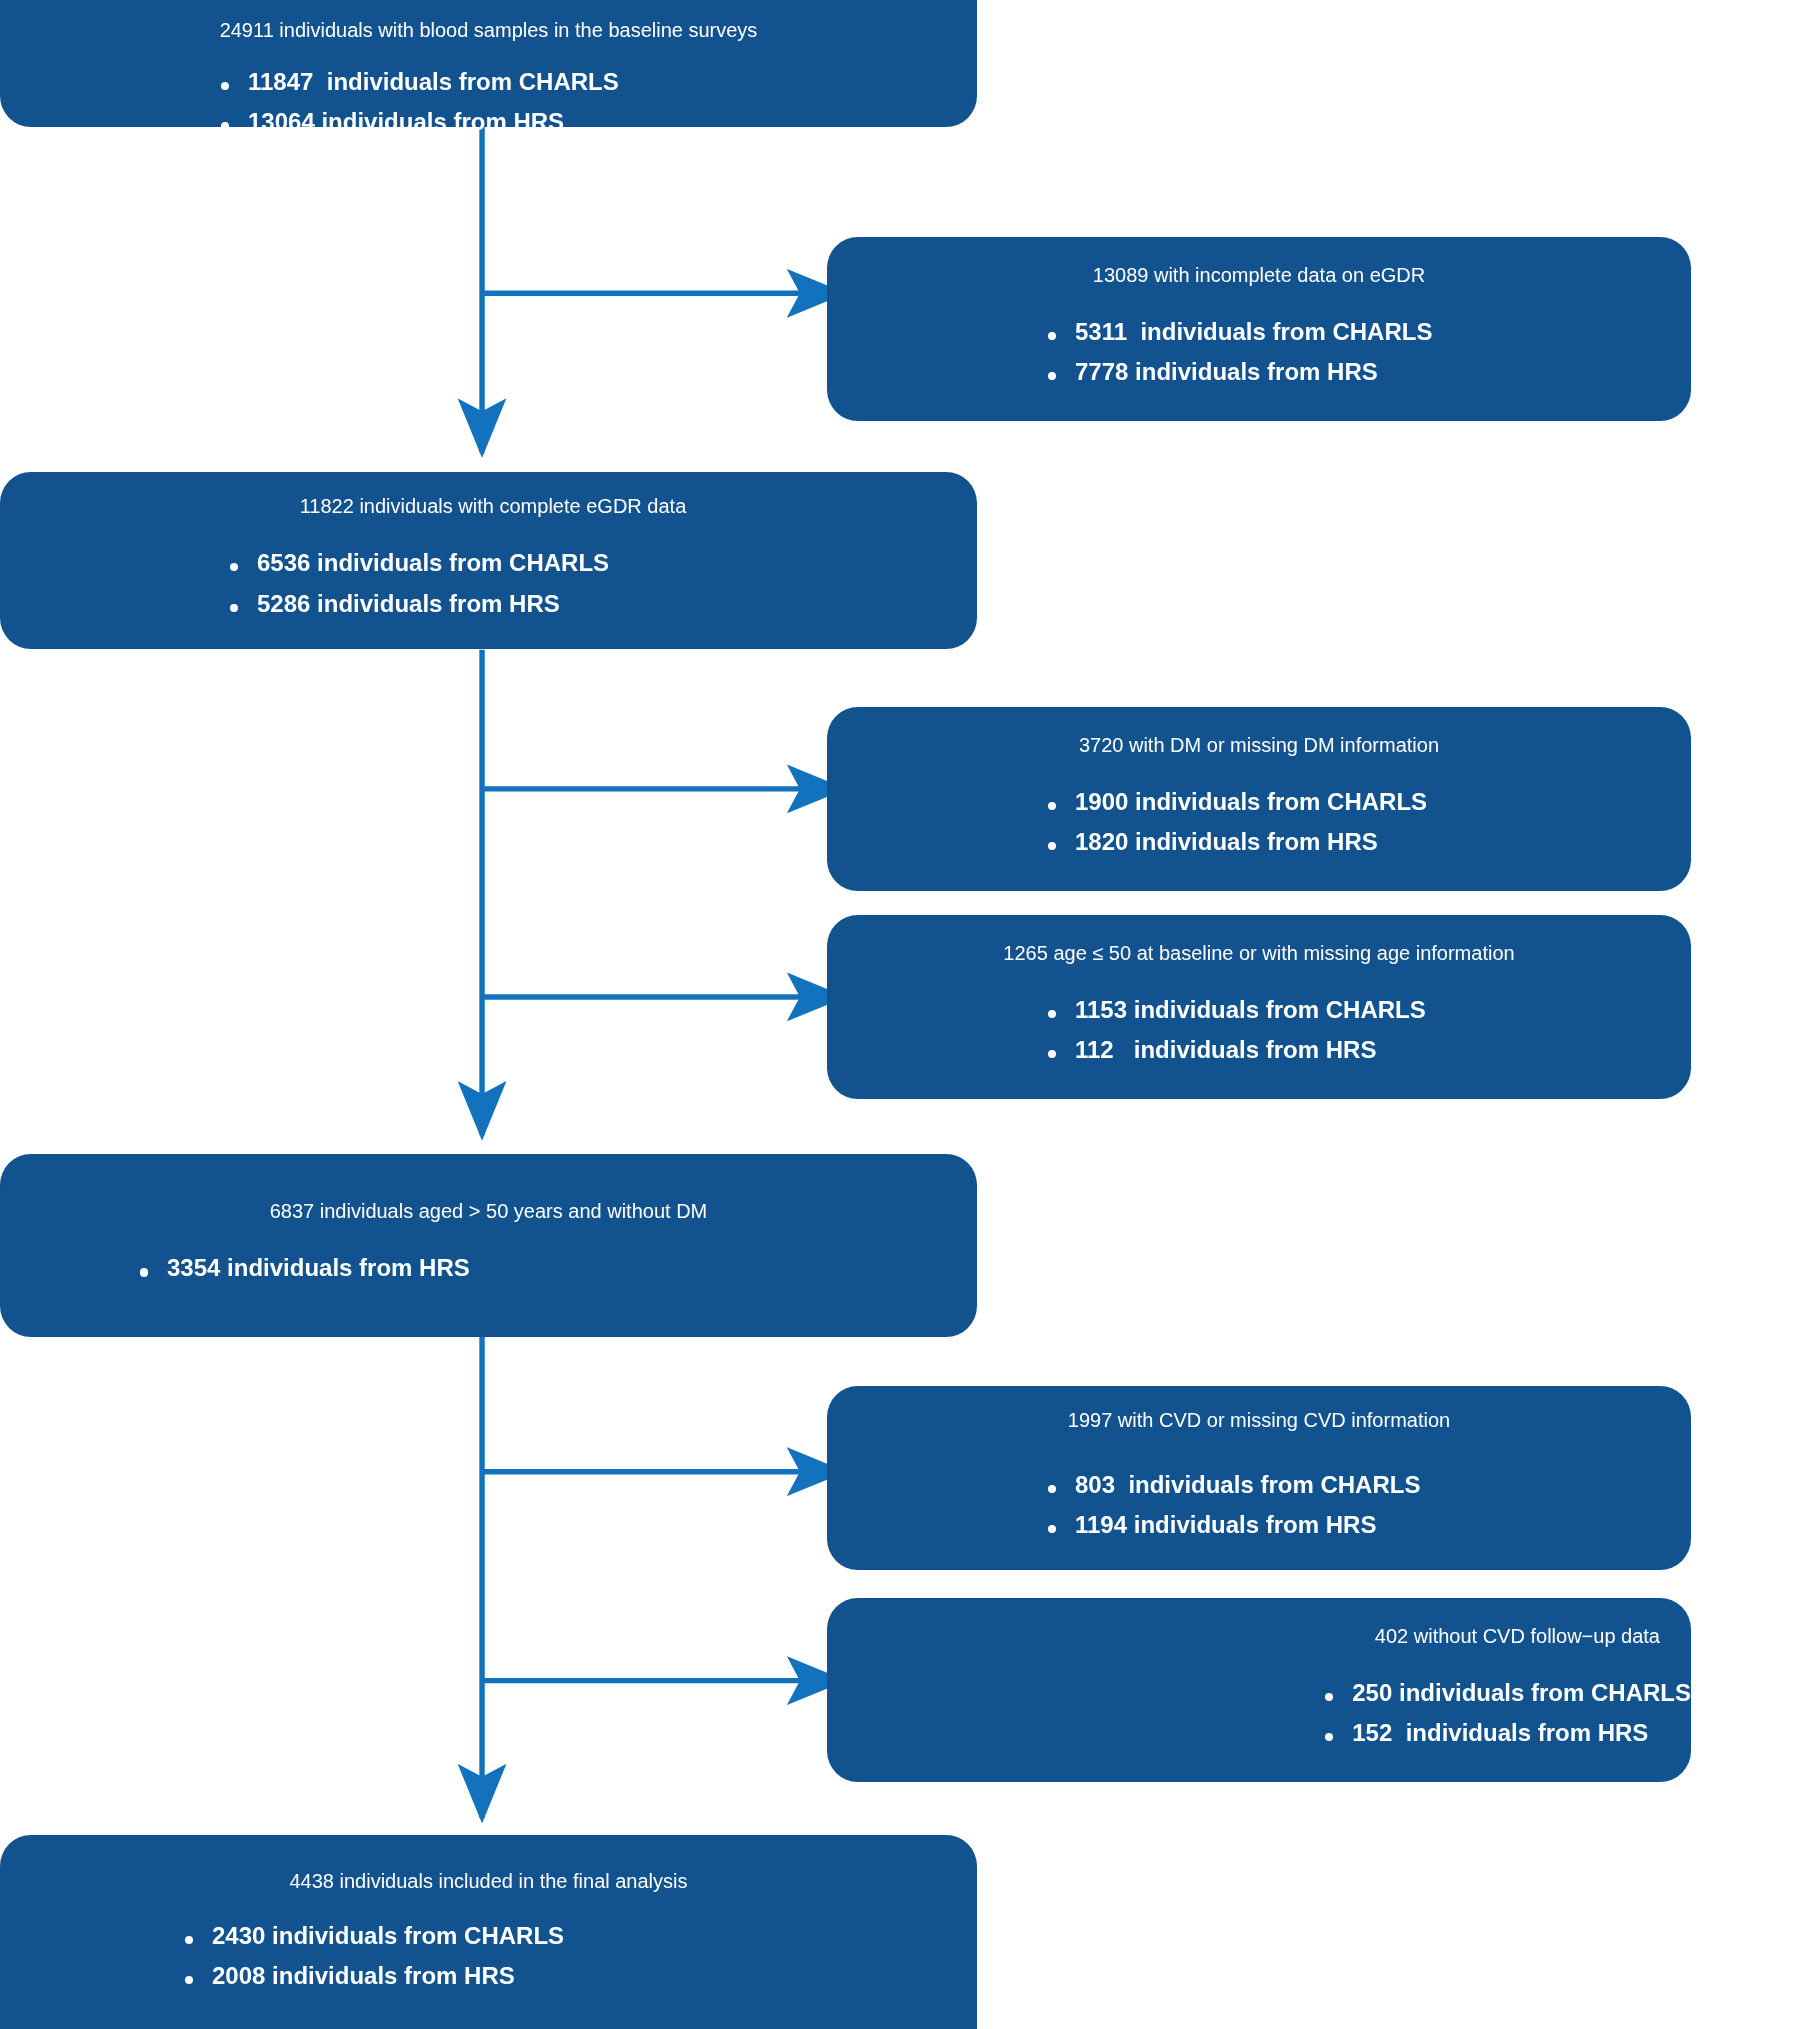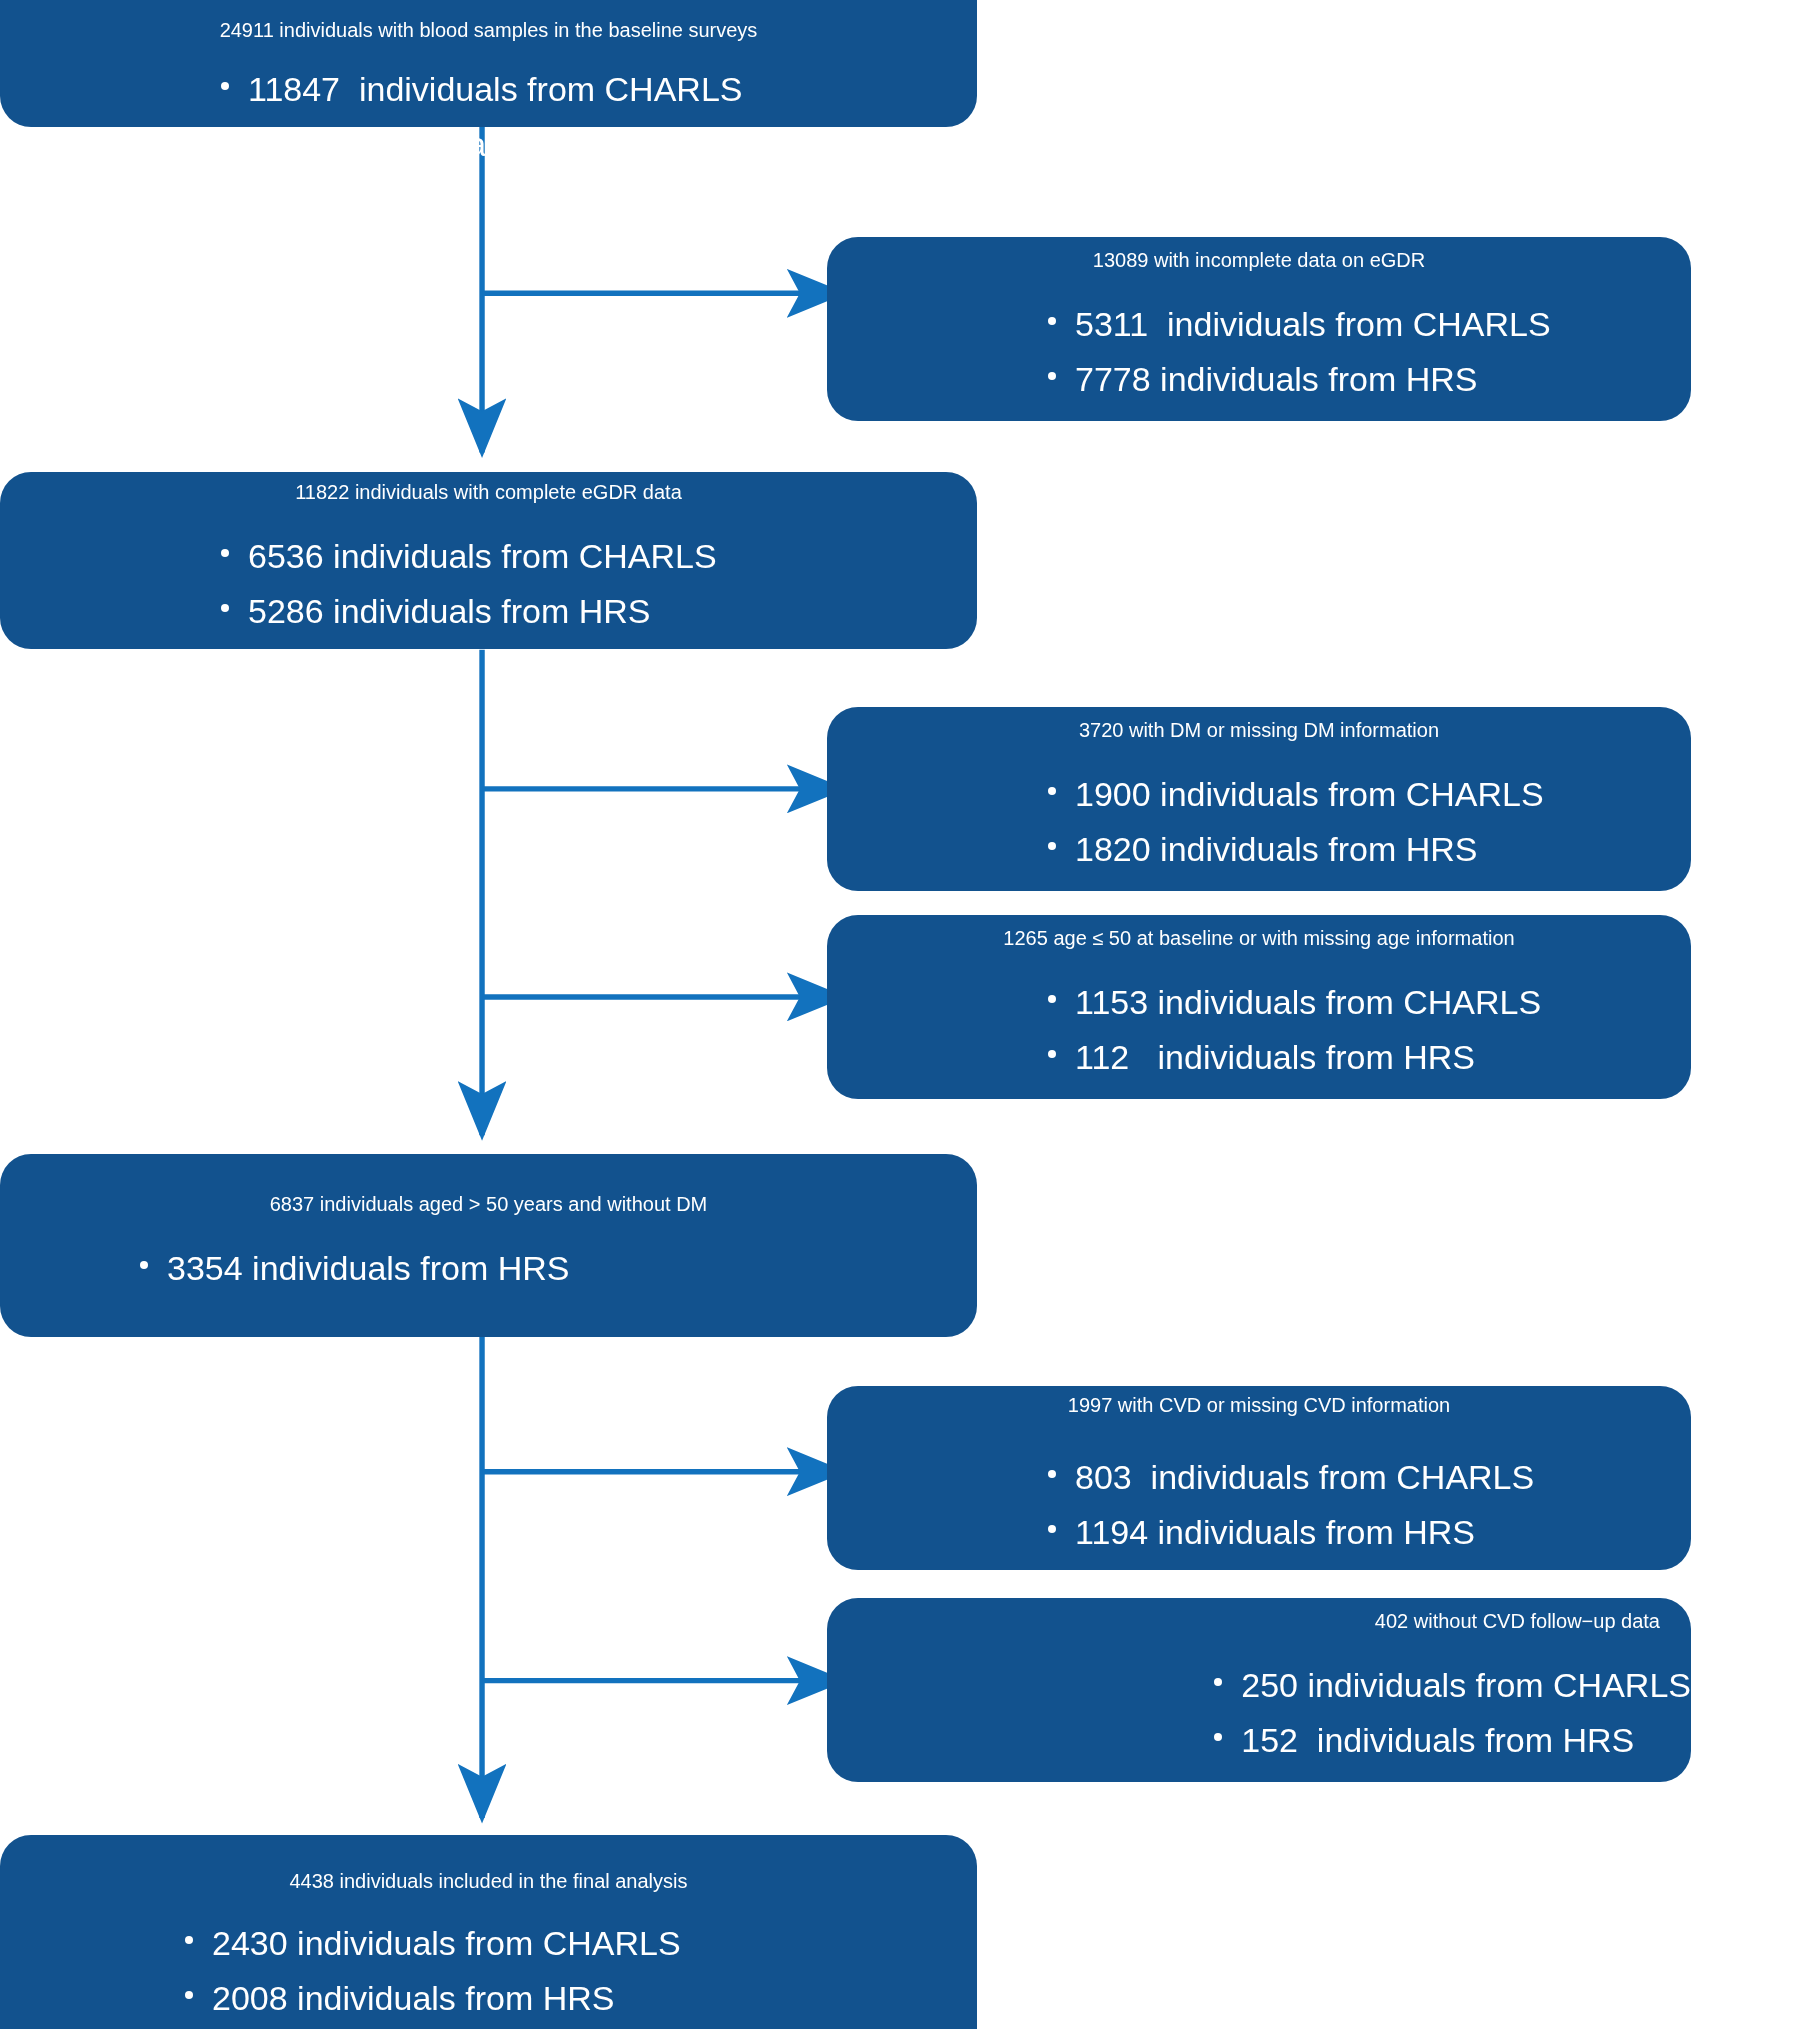--- a/index.html
+++ b/index.html
@@ -35,25 +35,26 @@
     white-space: nowrap;
   }
   .box-list {
     list-style: none;
     margin: 0;
     padding: 0;
     margin-top: 27px;
   }
   .box-list li {
     position: relative;
-    font-size: 34px;
+    font-size: 24px;
     line-height: 1.45;
     white-space: pre;
     padding-left: 31px;
     margin-bottom: 5.4px;
+    font-weight: bold;
   }
   .box-list li::before {
     content: "";
     position: absolute;
     left: 3.6px;
     top: 17px;
     width: 8.1px;
     height: 8.1px;
     border-radius: 50%;
     background: #ffffff;
@@ -111,21 +112,21 @@
   </div>
 
   <div class="flowbox box-right" style="top:237px; height:184px;">
     <div class="box-title">13089 with incomplete data on eGDR</div>
     <ul class="box-list">
       <li>5311  individuals from CHARLS</li>
       <li>7778 individuals from HRS</li>
     </ul>
   </div>
 
-  <div class="flowbox box-left" style="top:472px; height:177px;">
+  <div class="flowbox box-left" style="top:472px; height:177px;padding-left:9px;">
     <div class="box-title">11822 individuals with complete eGDR data</div>
     <ul class="box-list">
       <li>6536 individuals from CHARLS</li>
       <li>5286 individuals from HRS</li>
     </ul>
   </div>
 
   <div class="flowbox box-right" style="top:707px; height:184px;">
     <div class="box-title">3720 with DM or missing DM information</div>
     <ul class="box-list">

